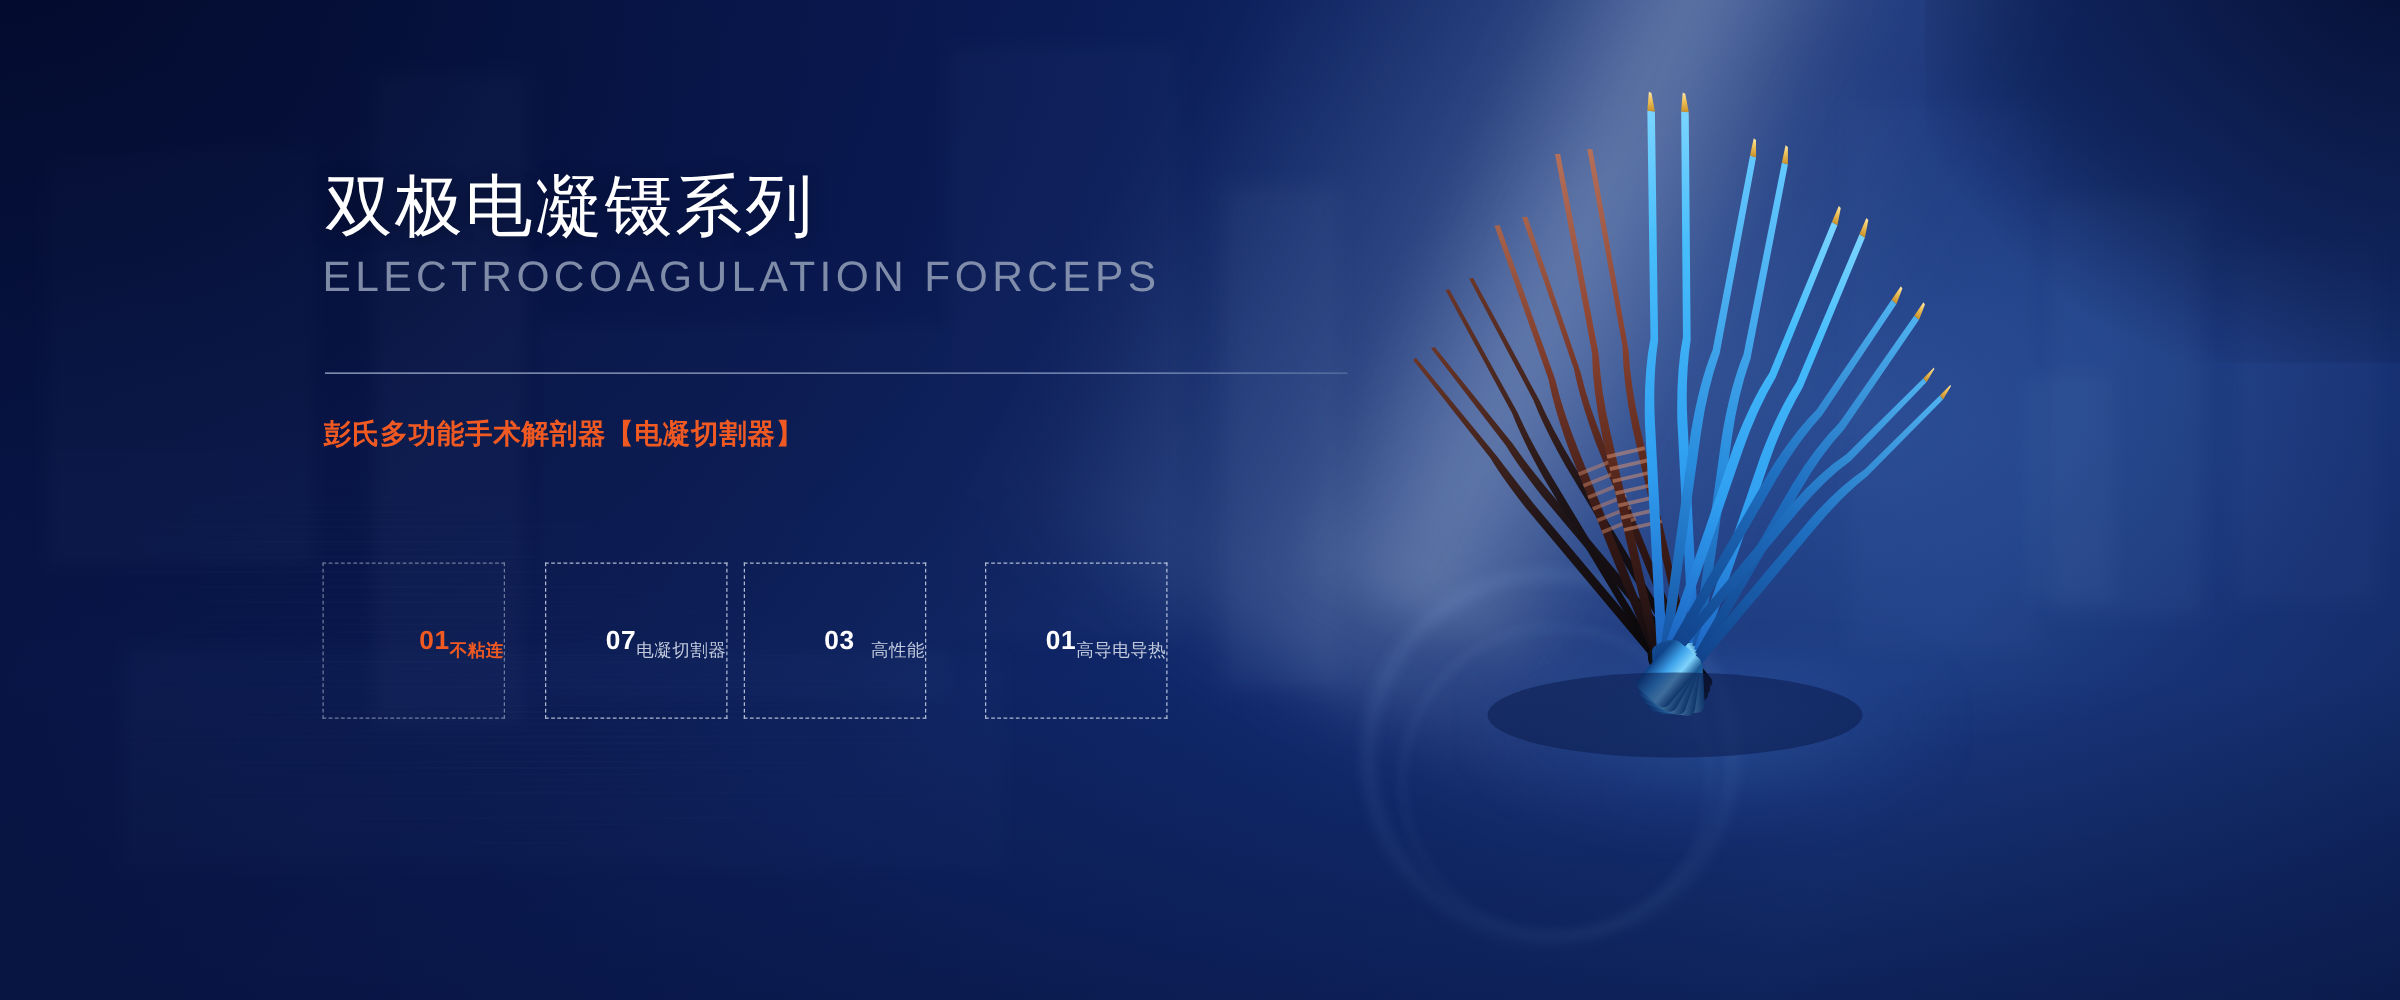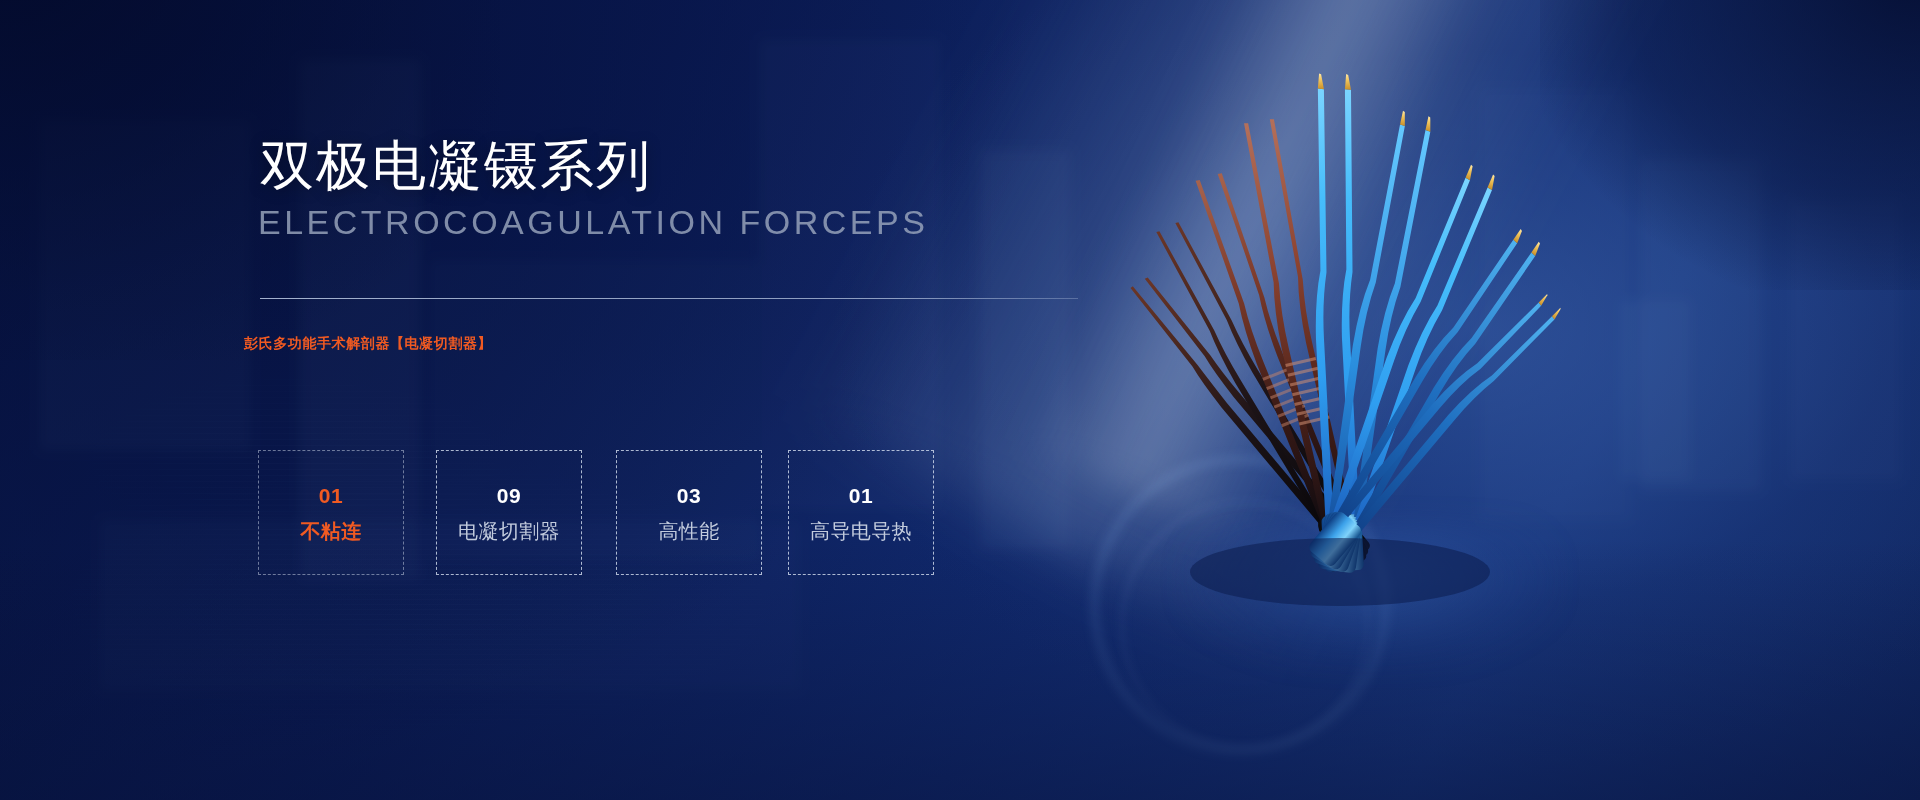--- a/index.html
+++ b/index.html
@@ -93,40 +93,40 @@
     font-size:34px; line-height:1; letter-spacing:3.5px;
     color:#9aa6bd; font-weight:300; opacity:.82;
     white-space:nowrap;
   }
   .divider{
     position:absolute; left:260px; top:298px;
     width:818px; height:1px;
     background:linear-gradient(90deg, rgba(190,205,230,.85) 0%, rgba(190,205,230,.70) 78%, rgba(190,205,230,.30) 100%);
   }
   .subtitle{
-    position:absolute; left:244px; top:336px;
-    font-size:14px; line-height:1; letter-spacing:.6px;
+    position:absolute; left:259px; top:336px;
+    font-size:22px; line-height:1; letter-spacing:.6px;
     color:#f05a22; font-weight:700;
     white-space:nowrap;
   }
 
   
   .features{ position:absolute; left:258px; top:450px; width:690px; height:130px; }
   .fbox{
     position:absolute; top:0; width:146px; height:125px;
     border:1px dashed rgba(214,224,240,.80);
-    display:flex; flex-direction:column; align-items:center; justify-content:center;
+    display:flex; flex-direction:row; align-items:center; justify-content:flex-end;
   }
   .fbox:nth-of-type(1){ left:0px; }
   .fbox:nth-of-type(2){ left:178px; }
-  .fbox:nth-of-type(3){ left:358px; }
+  .fbox:nth-of-type(3){ left:337px;gap:13px; }
   .fbox:nth-of-type(4){ left:530px; }
 
   .fbox .fnum{ font-size:21px; font-weight:700; line-height:1; color:#ffffff; letter-spacing:.5px; }
-  .fbox .flabel{ margin-top:15px; font-size:20px; line-height:1; color:#c2cbdd; letter-spacing:.4px; }
+  .fbox .flabel{ margin-top:15px; font-size:14px; line-height:1; color:#c2cbdd; letter-spacing:.4px; }
   .fbox.accent{ border-color:rgba(240,90,34,.0); }
   .fbox.accent .fnum{ color:#f05a22; }
   .fbox.accent .flabel{ color:#f05a22; font-weight:700; }
   .fbox.accent{ border:1px dashed rgba(190,200,220,.55); }
 
   
   .product{ position:absolute; left:1060px; top:60px; width:560px; height:570px; }
   .product svg{ display:block; width:560px; height:570px; overflow:visible; }
 
   .glow-floor{
@@ -315,21 +315,21 @@
     <div class="subtitle">彭氏多功能手术解剖器【电凝切割器】</div>
 
     <div class="features">
 
       <div class="fbox accent">
         <div class="fnum">01</div>
         <div class="flabel">不粘连</div>
       </div>
 
       <div class="fbox">
-        <div class="fnum">09</div>
+        <div class="fnum">07</div>
         <div class="flabel">电凝切割器</div>
       </div>
 
       <div class="fbox">
         <div class="fnum">03</div>
         <div class="flabel">高性能</div>
       </div>
 
       <div class="fbox">
         <div class="fnum">01</div>

